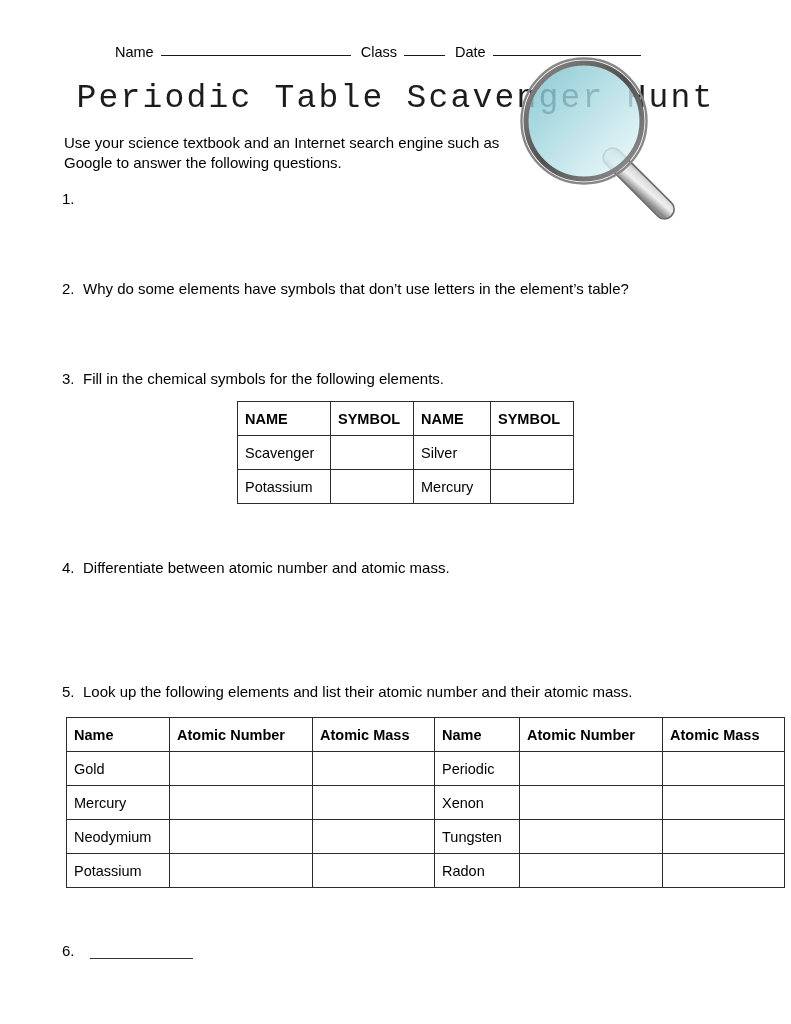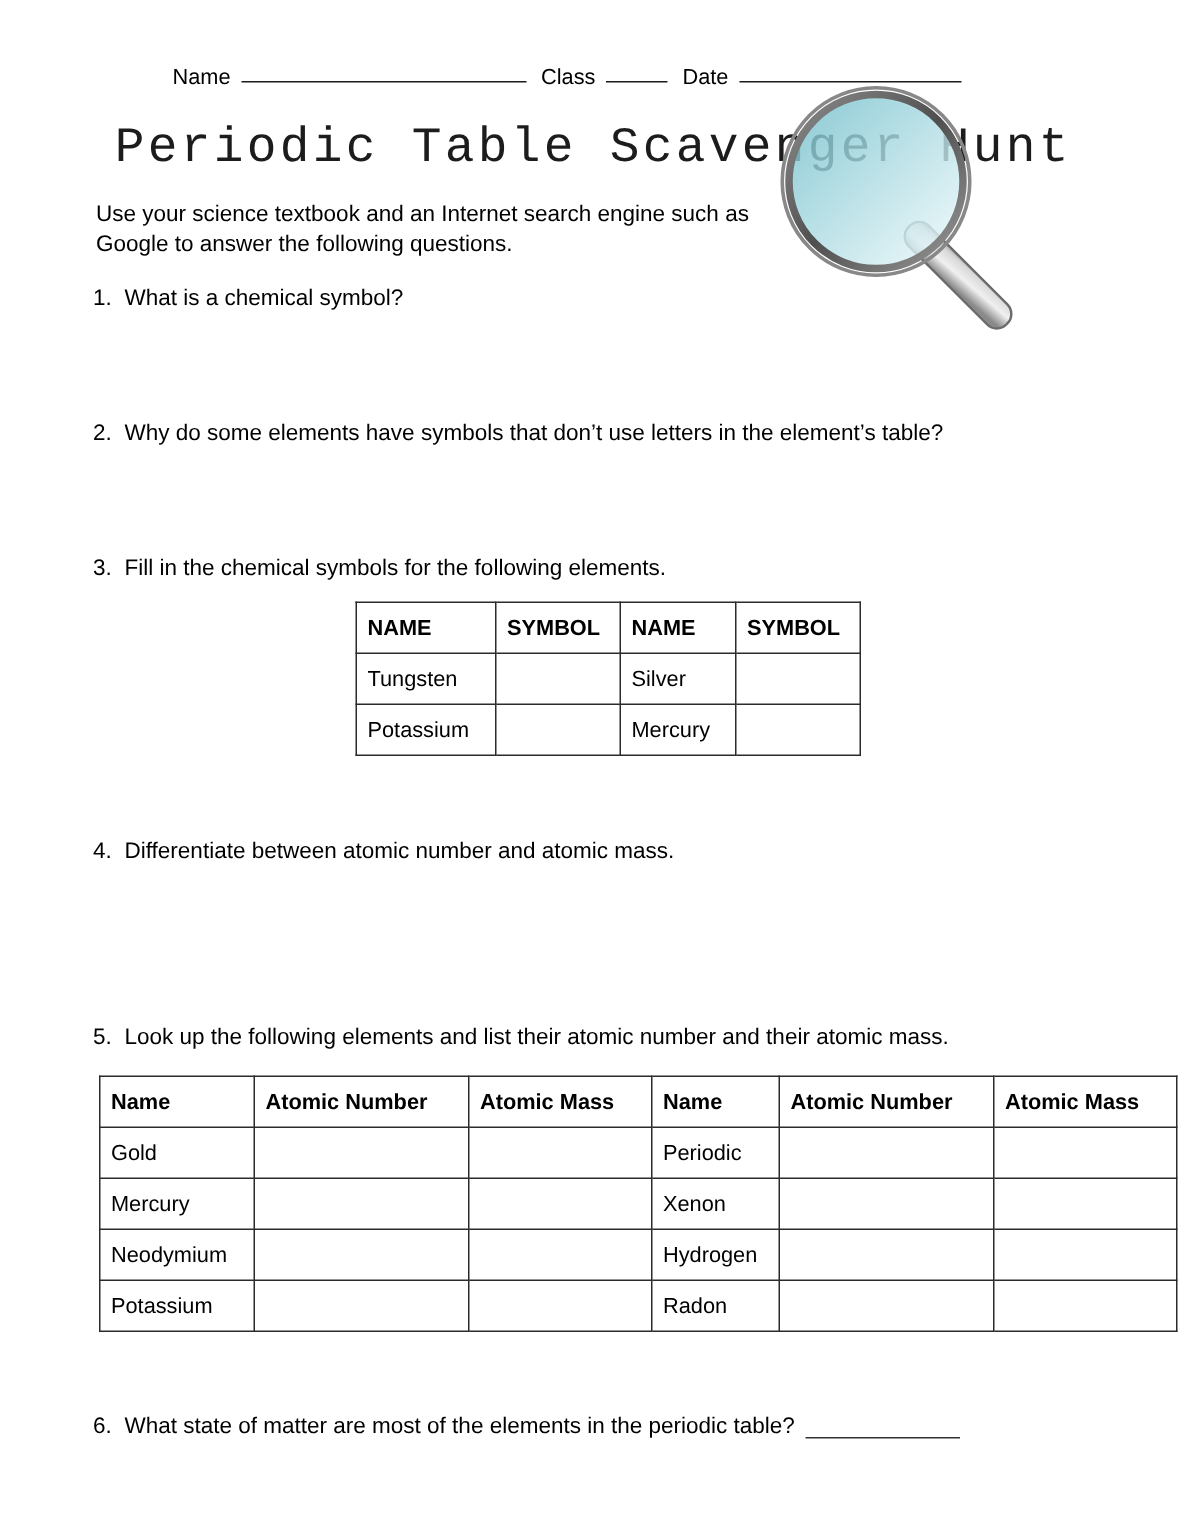--- a/index.html
+++ b/index.html
@@ -180,21 +180,20 @@
 
       <circle cx="69" cy="69" r="58" fill="none" stroke="url(#rimGrad)" stroke-width="5"></circle>
       <circle cx="69" cy="69" r="62.5" fill="none" stroke="#888888" stroke-width="2.4"></circle>
     </svg>
   </div>
 
   <div class="intro">Use your science textbook and an Internet search engine such as Google to answer the following questions.</div>
 
   <div class="q q1">
     <span class="num">1.</span>
-    <span class="txt">What is a chemical symbol?</span>
   </div>
 
   <div class="q q2">
     <span class="num">2.</span>
     <span class="txt">Why do some elements have symbols that don’t use letters in the element’s table?</span>
   </div>
 
   <div class="q q3">
     <span class="num">3.</span>
     <span class="txt">Fill in the chemical symbols for the following elements.</span>
@@ -204,21 +203,21 @@
     <thead>
       <tr>
         <th class="c-name1">NAME</th>
         <th class="c-sym1">SYMBOL</th>
         <th class="c-name2">NAME</th>
         <th class="c-sym2">SYMBOL</th>
       </tr>
     </thead>
     <tbody>
       <tr>
-        <td>Tungsten</td>
+        <td>Scavenger</td>
         <td></td>
         <td>Silver</td>
         <td></td>
       </tr>
       <tr>
         <td>Potassium</td>
         <td></td>
         <td>Mercury</td>
         <td></td>
       </tr>
@@ -260,34 +259,33 @@
         <td></td>
         <td></td>
         <td>Xenon</td>
         <td></td>
         <td></td>
       </tr>
       <tr>
         <td>Neodymium</td>
         <td></td>
         <td></td>
-        <td>Hydrogen</td>
+        <td>Tungsten</td>
         <td></td>
         <td></td>
       </tr>
       <tr>
         <td>Potassium</td>
         <td></td>
         <td></td>
         <td>Radon</td>
         <td></td>
         <td></td>
       </tr>
     </tbody>
   </table>
 
   <div class="q q6">
     <span class="num">6.</span>
-    <span class="txt">What state of matter are most of the elements in the periodic table?</span>
     <span class="answer-blank"></span>
   </div>
 
 </div>
 
 </body></html>

